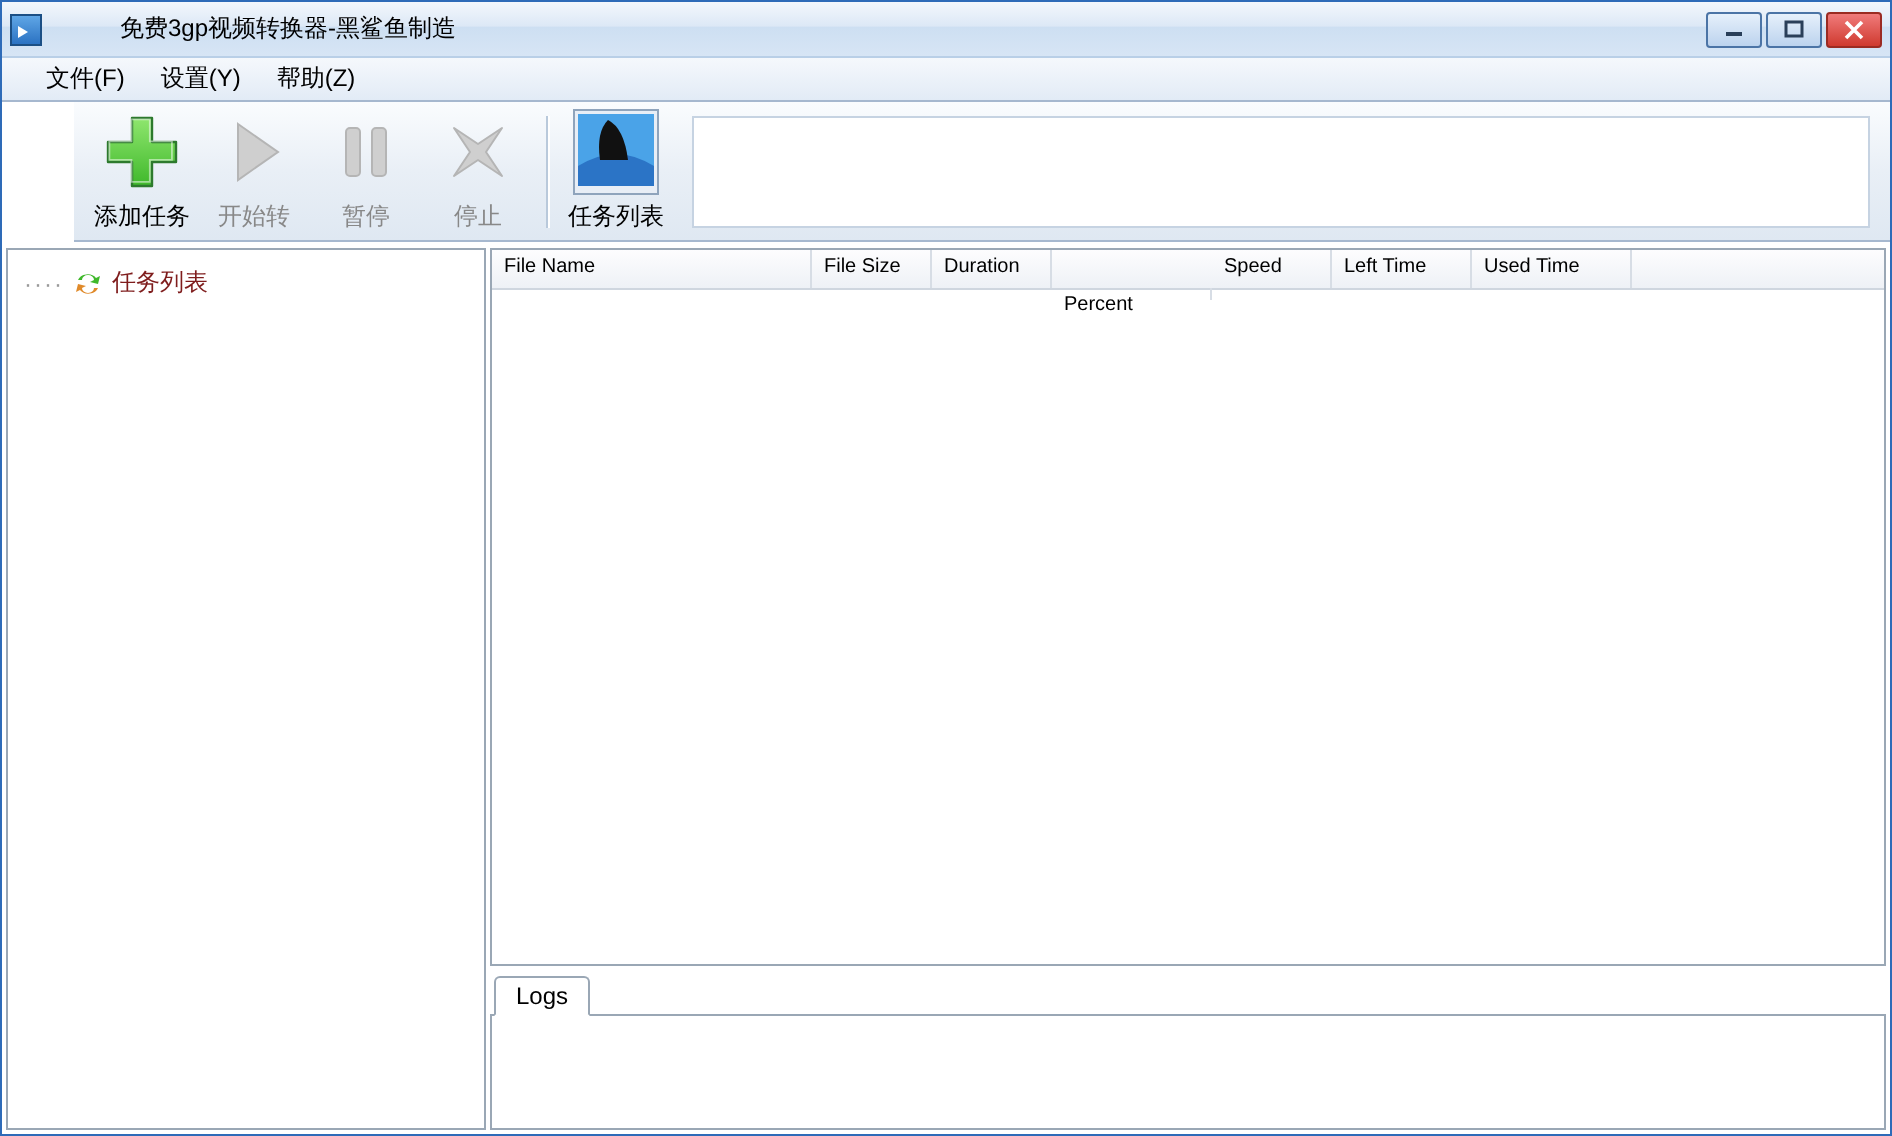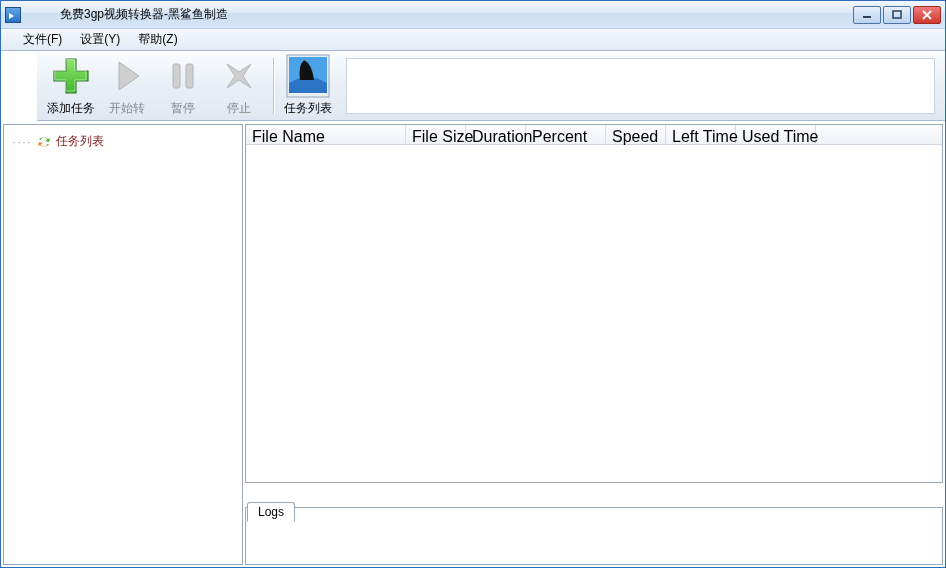--- a/index.html
+++ b/index.html
@@ -135,28 +135,28 @@
 }
 .table-header {
   height:20px;
   display:flex;
   background:linear-gradient(to bottom,#fdfdfe,#eef1f6);
   border-bottom:1px solid #cfd6df;
 }
 .th {
   border-right:1px solid #d7dde5;
   padding:3px 6px;
-  font-size:16px;
+  font-size:10px;
   color:#000;
   white-space:nowrap;
 }
 .th.filename{width:160px;}
 .th.filesize{width:60px;}
 .th.duration{width:60px;}
-.th.percent{width:80px;}
+.th.percent{width:80px;margin-top:19px;}
 .th.speed{width:60px;}
 .th.lefttime{width:70px;}
 .th.usedtime{width:80px;}
 .table-body { flex:1; }
 
 .logs-area {
   margin-top:4px;
   display:flex;
   flex-direction:column;
 }
@@ -168,21 +168,21 @@
 }
 .logs-tab {
   border:1px solid #9aa7b5;
   border-bottom:1px solid #fff;
   background:#fff;
   padding:2px 10px;
   font-size:12px;
   border-radius:3px 3px 0 0;
   margin-left:2px;
   position:relative;
-  top:15px;
+  top:1px;
 }
 .logs-box {
   border:1px solid #9aa7b5;
   height:58px;
   background:#fff;
 }
 </style>
 </head>
 <body>
 

